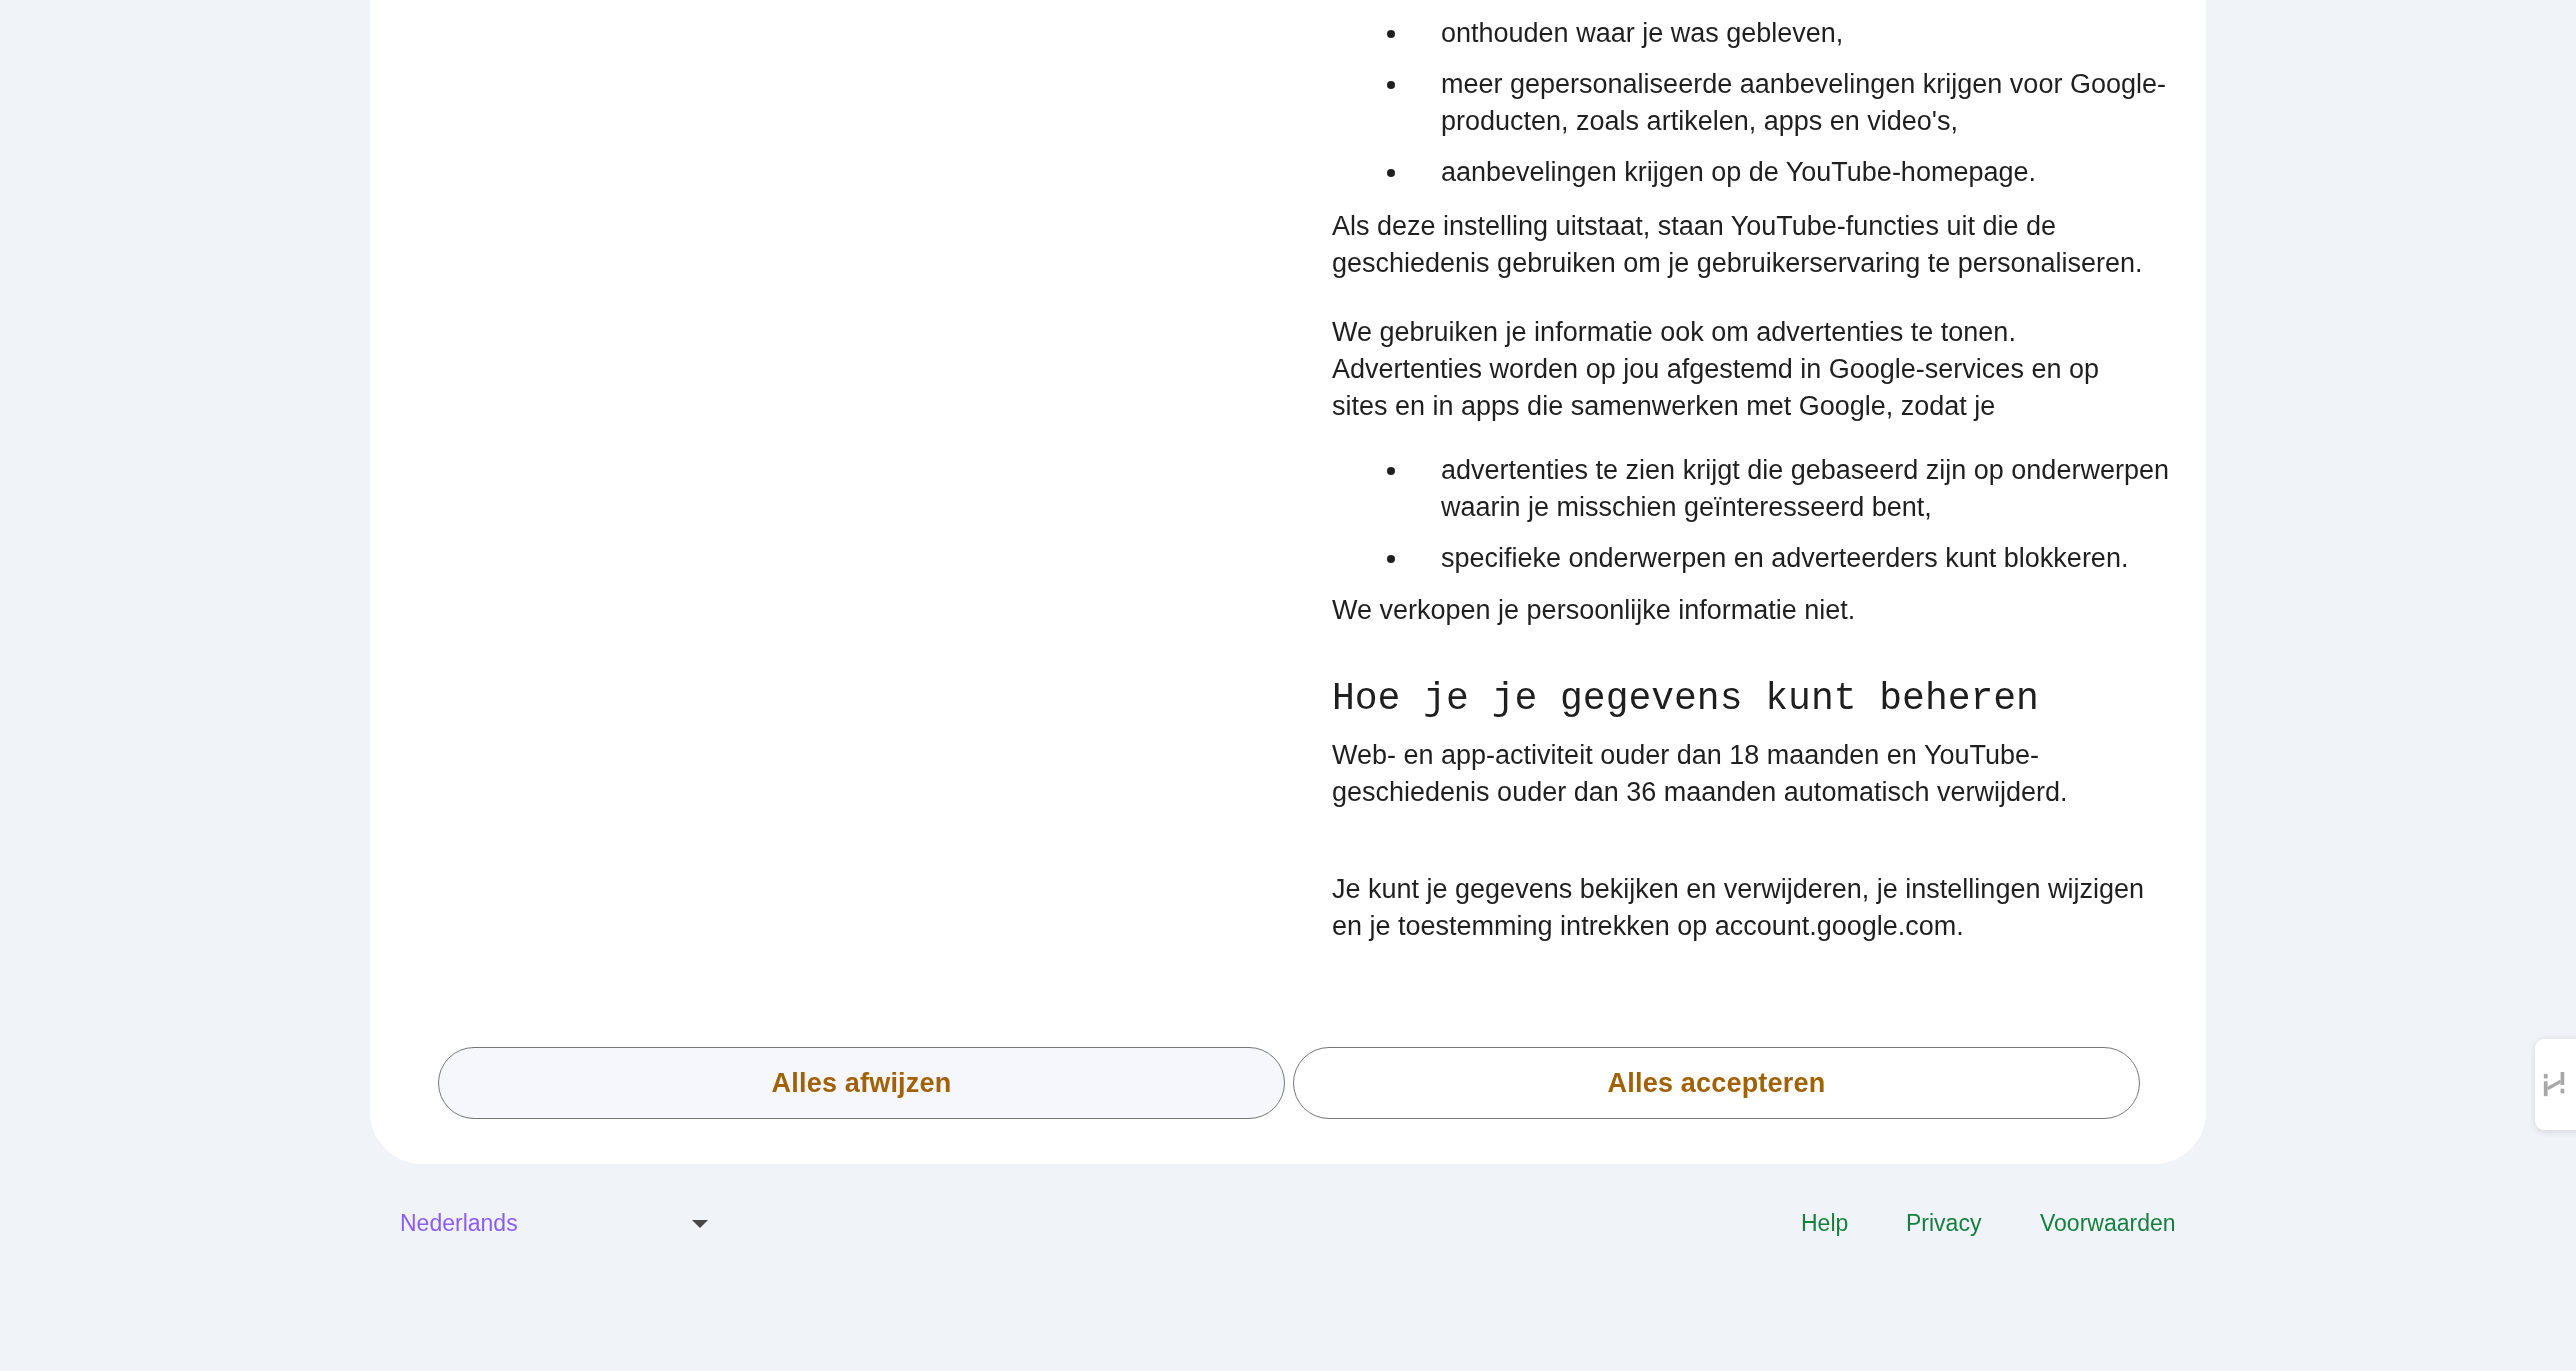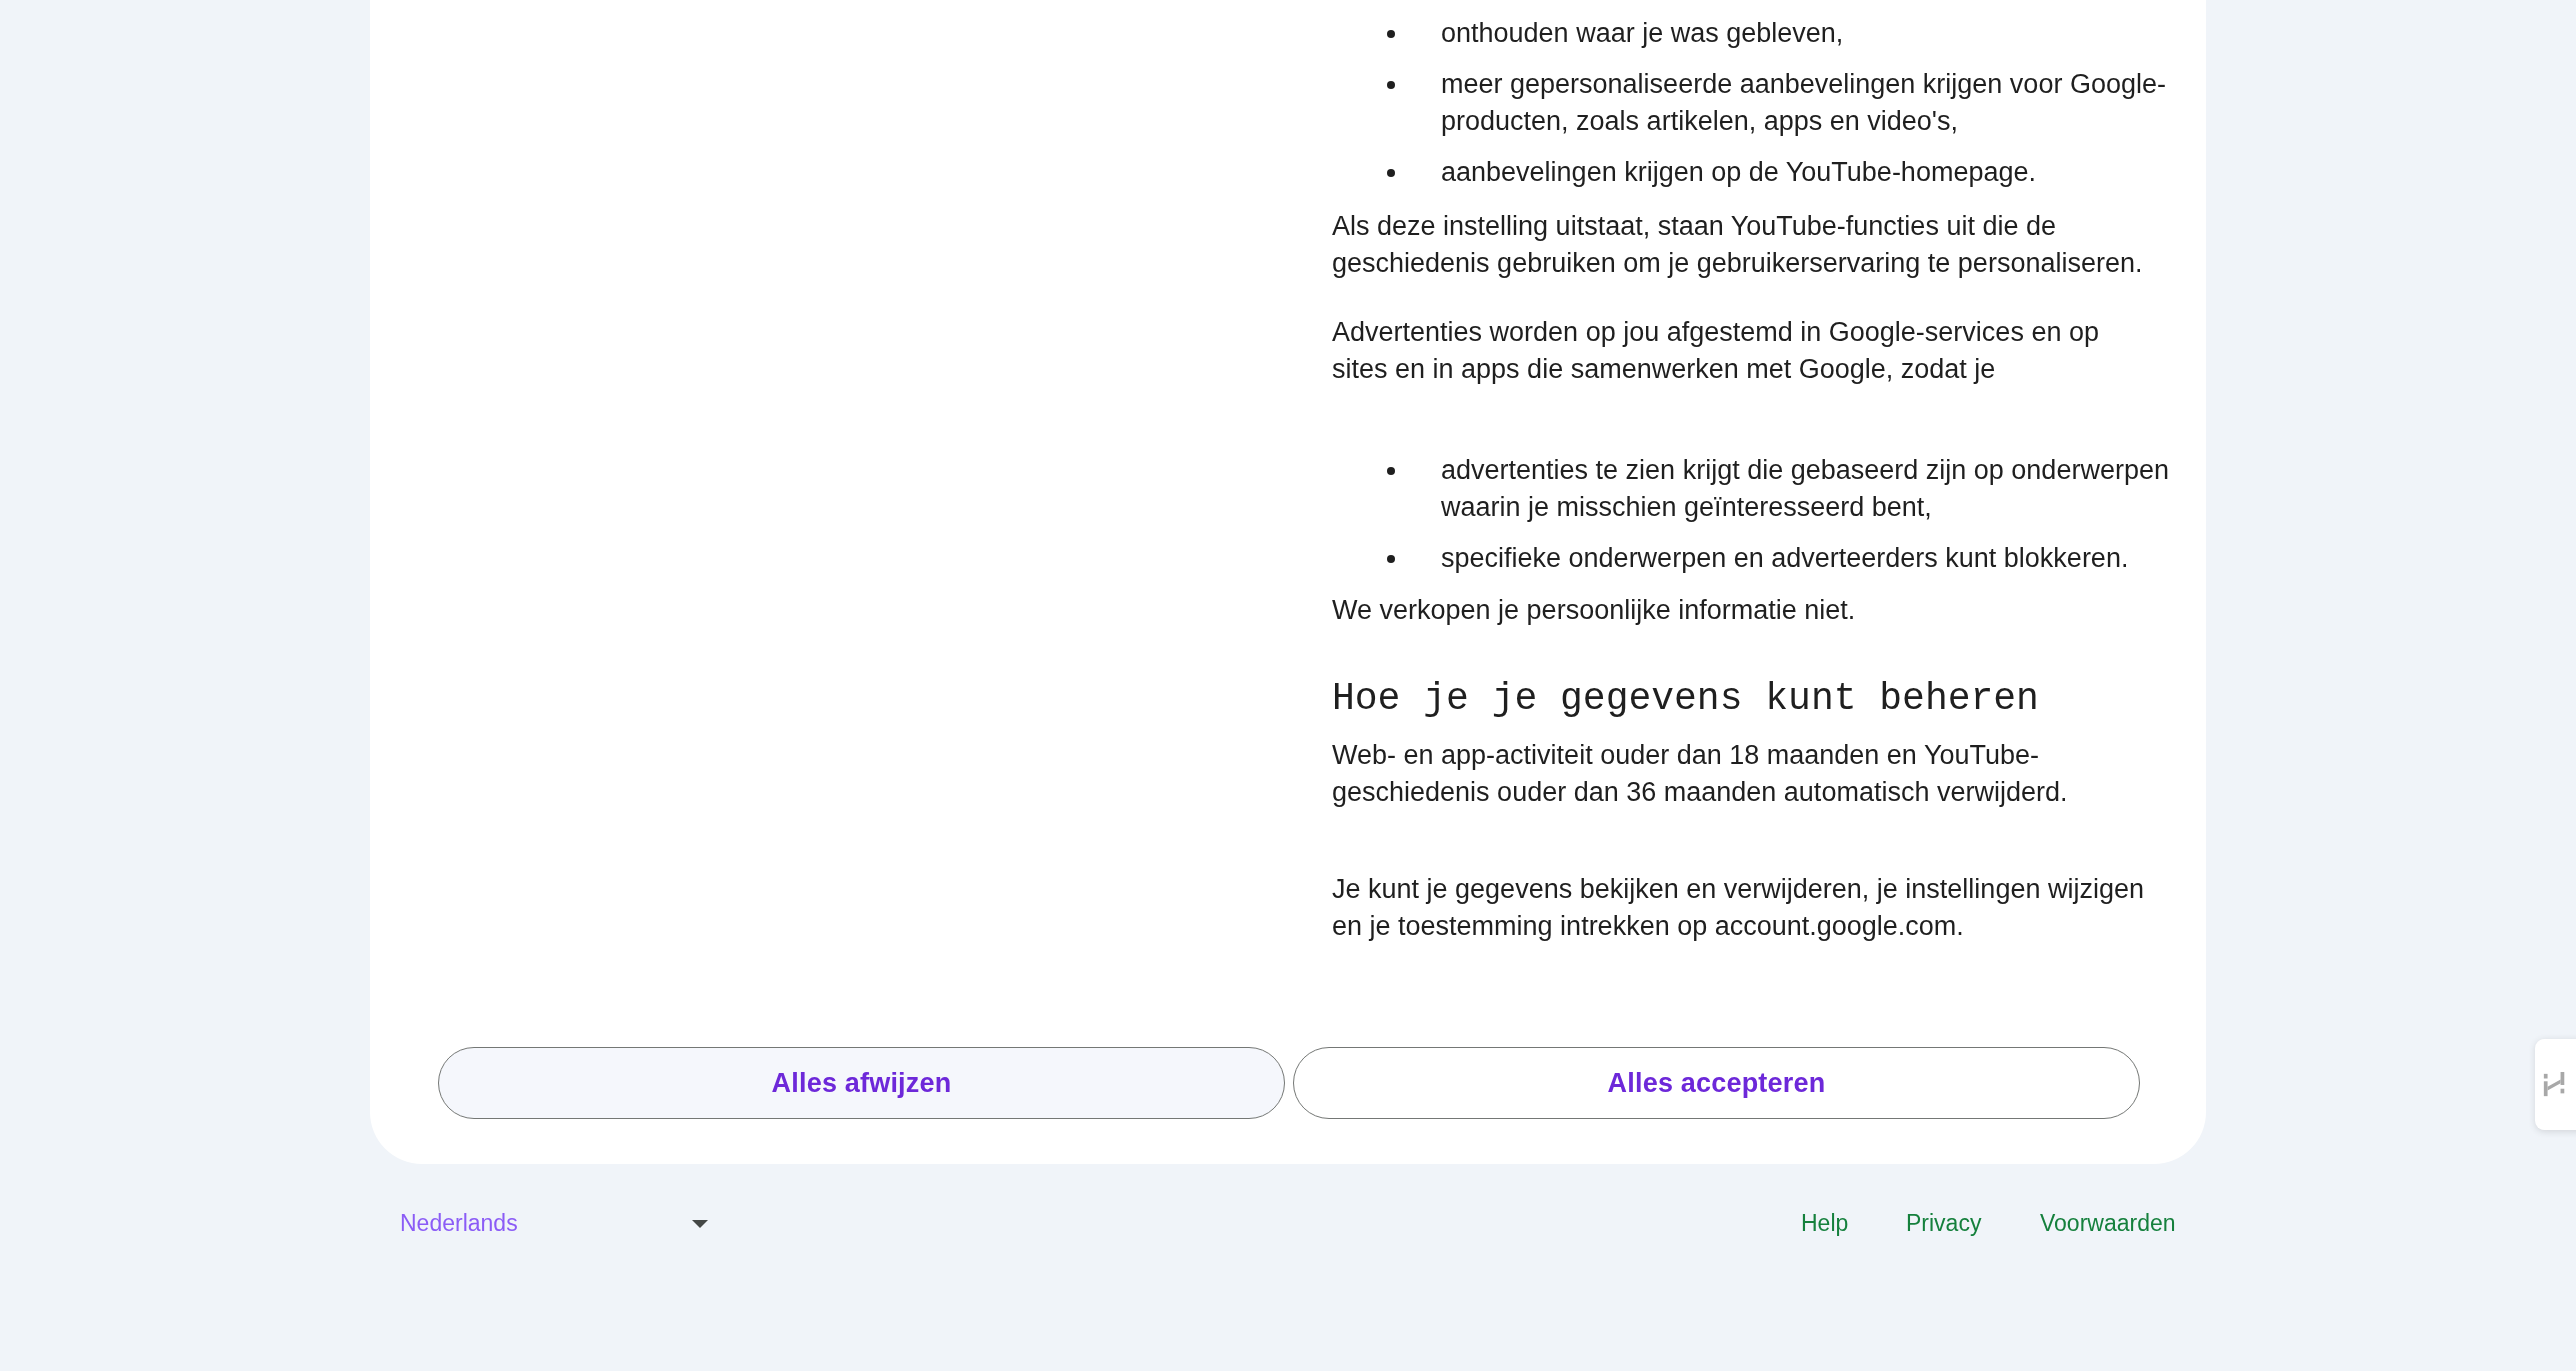--- a/index.html
+++ b/index.html
@@ -32,21 +32,21 @@
   .para { position: absolute; left: 0; width: 814px; }
   .heading {
     position: absolute; left: 0; width: 814px;
     font-size: 38px; line-height: 48px; font-weight: 400; color: #1f1f1f; font-family: Liberation Mono, monospace;
   }
 
   .btn {
     position: absolute; top: 1047px; height: 72px;
     border: 1.9px solid #747775; border-radius: 36px;
     font-family: "Liberation Sans", sans-serif;
-    font-size: 27px; font-weight: 700; color: #6d28d9;
+    font-size: 27px; font-weight: 700; color: #a16207;
     display: flex; align-items: center; justify-content: center;
     cursor: pointer; letter-spacing: 0.2px;
   }
   .btn-reject { left: 438px; width: 847px; background: #f5f7fc; }
   .btn-accept { left: 1293px; width: 847px; background: #ffffff; }
 
   .footer { position: absolute; top: 1203px; left: 0; width: 2576px; height: 41px; }
   .lang {
     position: absolute; left: 389px; top: 0; width: 333px; height: 41px;
     display: flex; align-items: center; padding-left: 11px;
@@ -93,20 +93,21 @@
         <div>aanbevelingen krijgen op de YouTube-homepage.</div>
       </li>
     </ul>
 
     <div class="para" style="top:208px">
       <div>Als deze instelling uitstaat, staan YouTube-functies uit die de</div>
       <div>geschiedenis gebruiken om je gebruikerservaring te personaliseren.</div>
     </div>
 
     <div class="para" style="top:314px">
+      <div>We gebruiken je informatie ook om advertenties te tonen.</div>
       <div>Advertenties worden op jou afgestemd in Google-services en op</div>
       <div>sites en in apps die samenwerken met Google, zodat je</div>
     </div>
 
     <ul class="bullets">
       <li style="top:452px">
         <span class="dot"></span>
         <div>advertenties te zien krijgt die gebaseerd zijn op onderwerpen</div>
         <div>waarin je misschien geïnteresseerd bent,</div>
       </li>

